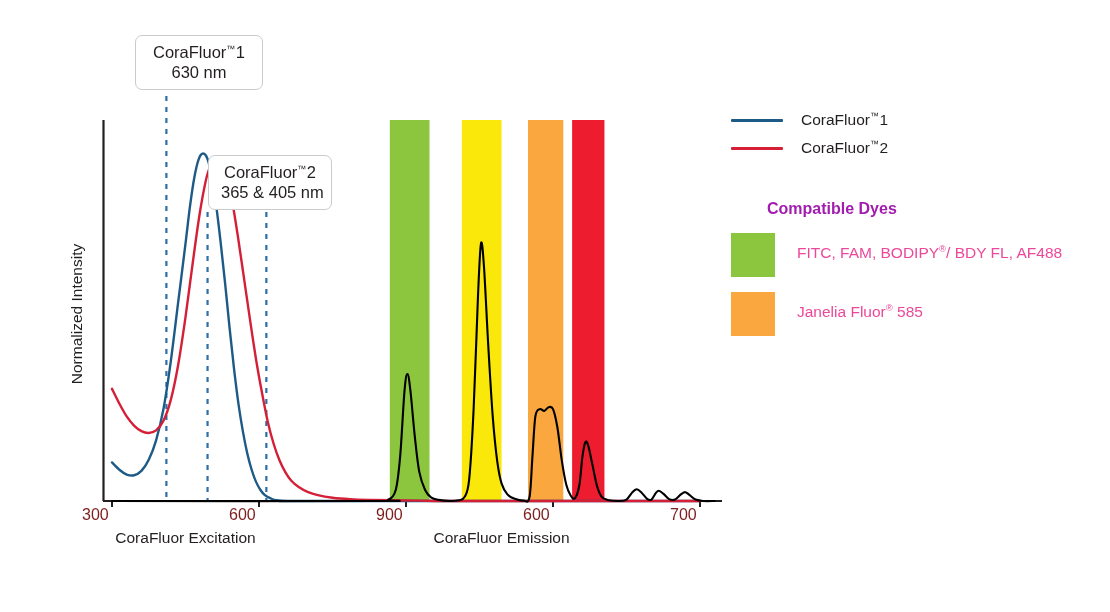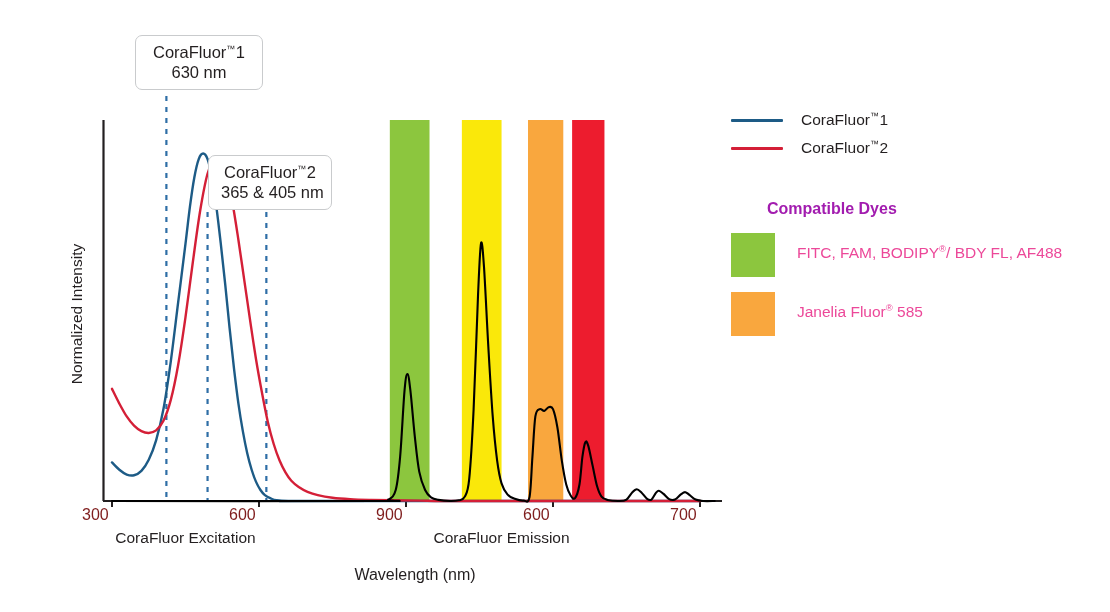--- a/index.html
+++ b/index.html
@@ -108,21 +108,20 @@
       <div class="axis-tick" style="left: 82px; top: 506px;">300</div>
       <div class="axis-tick" style="left: 229px; top: 506px;">600</div>
       <div class="axis-tick" style="left: 376px; top: 506px;">900</div>
       <div class="axis-tick" style="left: 523px; top: 506px;">600</div>
       <div class="axis-tick" style="left: 670px; top: 506px;">700</div>
     </div>
 
   <div class="sub-label" id="sub-right" style="left: 401.55px; top: 529px; width: 200px;">CoraFluor Emission</div>
   <div class="sub-label" id="sub-left" style="left: 85.5px; top: 529px; width: 200px;">CoraFluor Excitation</div>
 
-  <div id="xtitle">Wavelength (nm)</div>
   <div id="ytitle">Normalized Intensity</div>
 
   <div id="legend">
       <div class="leg-row">
         <span class="leg-swatch" style="background: rgb(29, 91, 134);"></span>
         <span class="leg-text">CoraFluor<sup>™</sup>1</span>
       </div>
       <div class="leg-row">
         <span class="leg-swatch" style="background: rgb(212, 31, 55);"></span>
         <span class="leg-text">CoraFluor<sup>™</sup>2</span>

